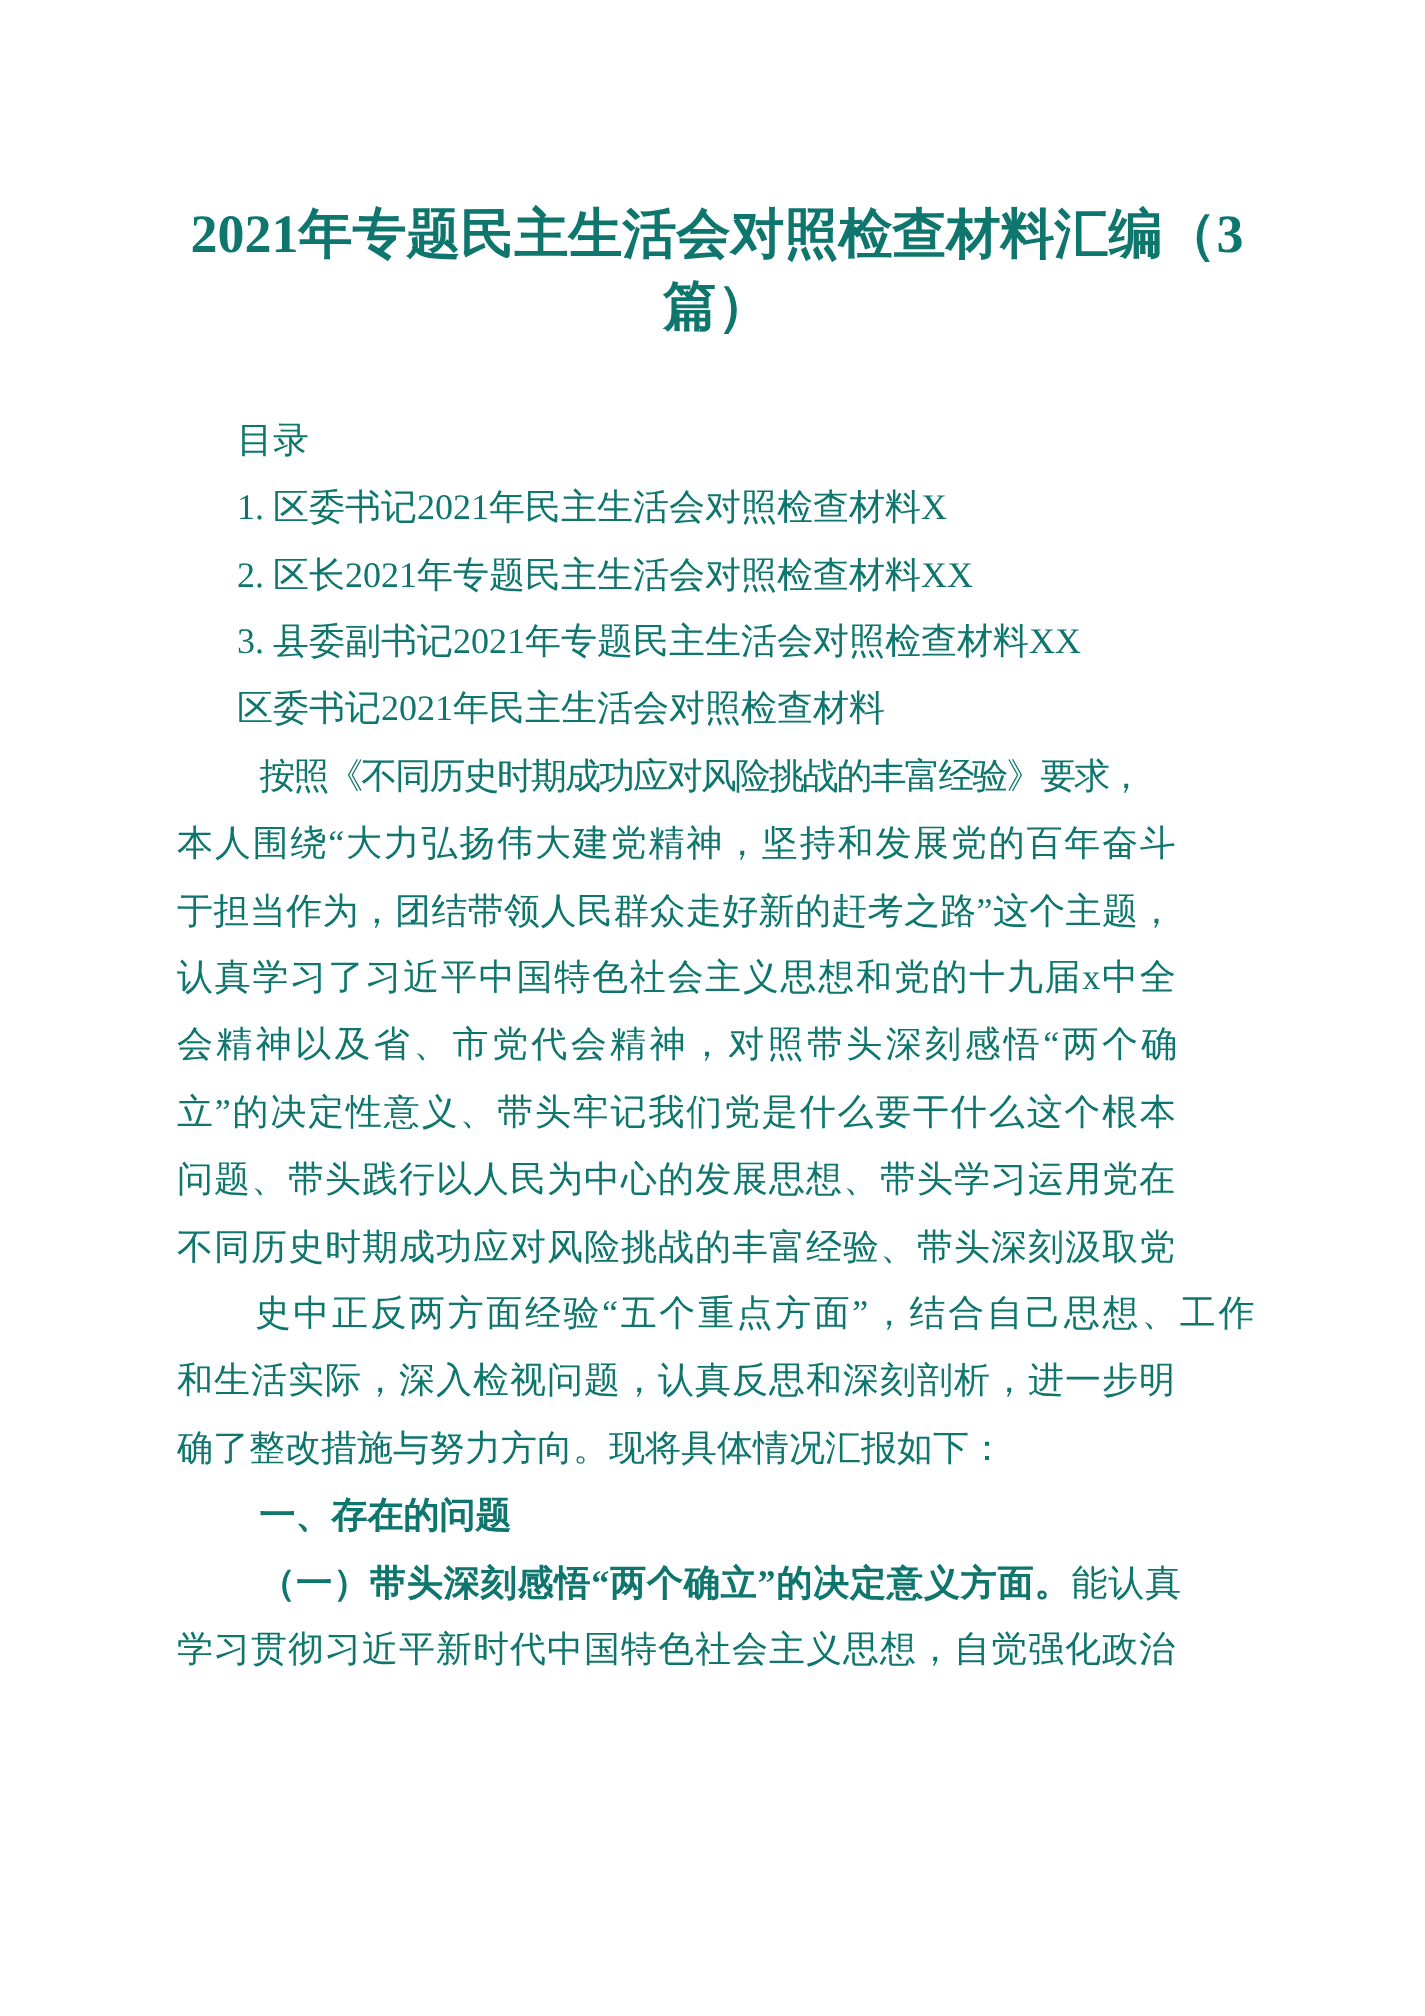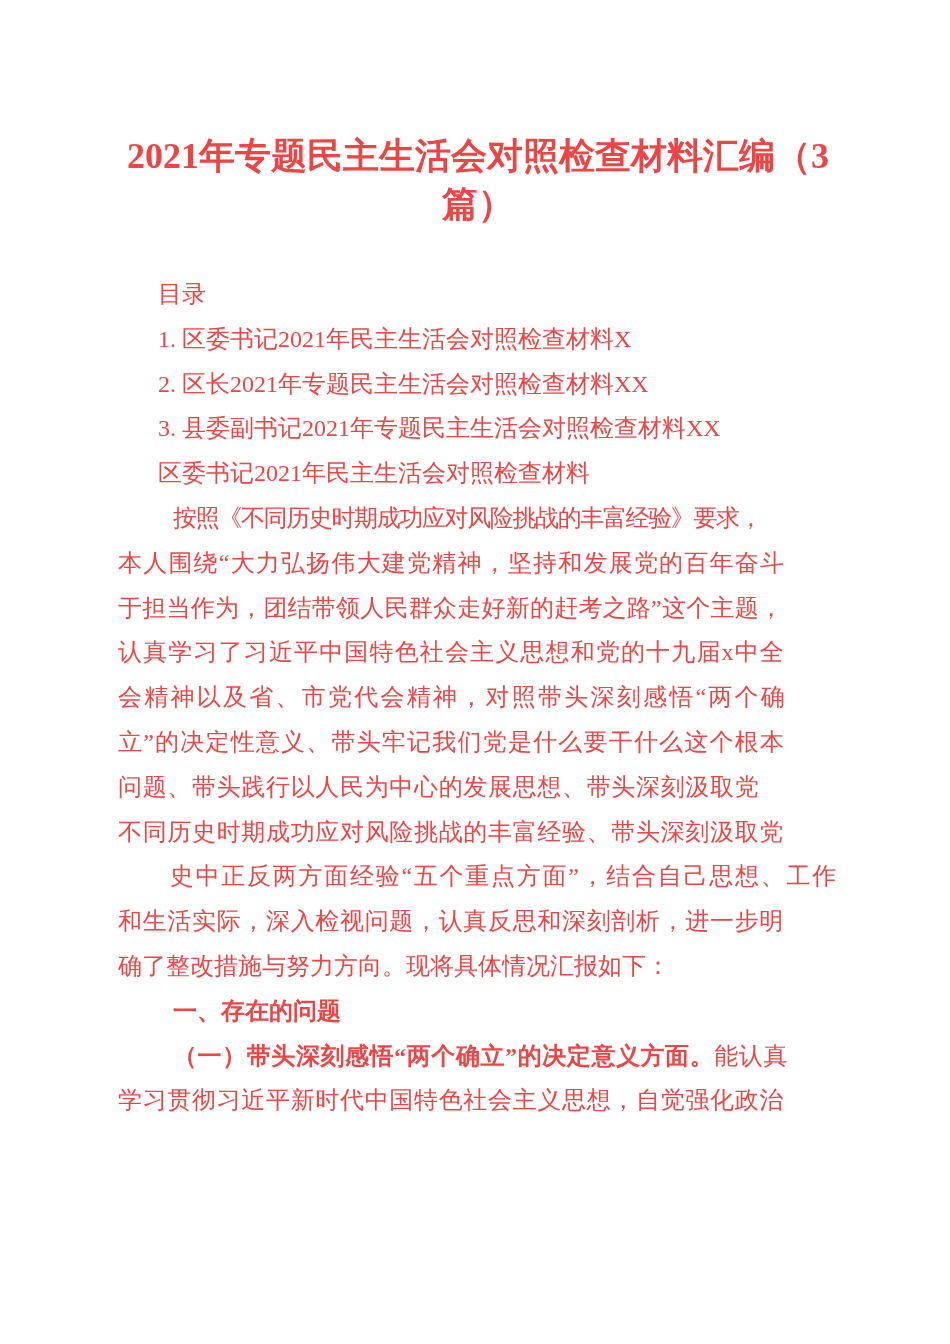--- a/index.html
+++ b/index.html
@@ -3,21 +3,21 @@
 <meta charset="utf-8">
 <style>
   * { box-sizing: border-box; }
   html, body { margin: 0; padding: 0; background: #ffffff; }
   .page {
     position: relative;
     width: 950px;
     height: 1143px;
     background: #ffffff;
     overflow: hidden;
-    color: #ef4444;
+    color: #0f766e;
     font-family: "Liberation Serif", serif;
   }
   .content {
     position: absolute;
     left: 118px;
     top: 0;
     width: 720px;
   }
   .doc-title {
     margin: 132px 0 0 0;
@@ -64,21 +64,21 @@
       <p class="line ind-s">3. 县委副书记2021年专题民主生活会对照检查材料XX</p>
 
       <p class="line ind-s">区委书记2021年民主生活会对照检查材料</p>
 
       <p class="line just ind" style="letter-spacing: -1.37037px;">按照《不同历史时期成功应对风险挑战的丰富经验》要求，</p>
       <p class="line just" style="letter-spacing: 1.20197px;">本人围绕“大力弘扬伟大建党精神，坚持和发展党的百年奋斗</p>
       <p class="line just" style="letter-spacing: 0.230469px;">于担当作为，团结带领人民群众走好新的赶考之路”这个主题，</p>
       <p class="line just" style="letter-spacing: 1.14815px;">认真学习了习近平中国特色社会主义思想和党的十九届x中全</p>
       <p class="line just" style="letter-spacing: 2.2482px;">会精神以及省、市党代会精神，对照带头深刻感悟“两个确</p>
       <p class="line just" style="letter-spacing: 1.20197px;">立”的决定性意义、带头牢记我们党是什么要干什么这个根本</p>
-      <p class="line just" style="letter-spacing: 0.666667px;">问题、带头践行以人民为中心的发展思想、带头深刻汲取党</p>
+      <p class="line just" style="letter-spacing: 0.666667px;">问题、带头践行以人民为中心的发展思想、带头学习运用党在</p>
       <p class="line just" style="letter-spacing: 0.666667px;">不同历史时期成功应对风险挑战的丰富经验、带头深刻汲取党</p>
       <p class="line just" style="letter-spacing: 1.73727px; text-align: right;">史中正反两方面经验“五个重点方面”，结合自己思想、工作</p>
       <p class="line just" style="letter-spacing: 0.666667px;">和生活实际，深入检视问题，认真反思和深刻剖析，进一步明</p>
       <p class="line">确了整改措施与努力方向。现将具体情况汇报如下：</p>
 
       <p class="line ind heading">一、存在的问题</p>
 
       <p class="line just ind" style="letter-spacing: 0.576923px;"><span class="lead-bold">（一）带头深刻感悟“两个确立”的决定意义方面。</span><span>能认真</span></p>
 
       <p class="line just" style="letter-spacing: 0.666667px;">学习贯彻习近平新时代中国特色社会主义思想，自觉强化政治</p>

